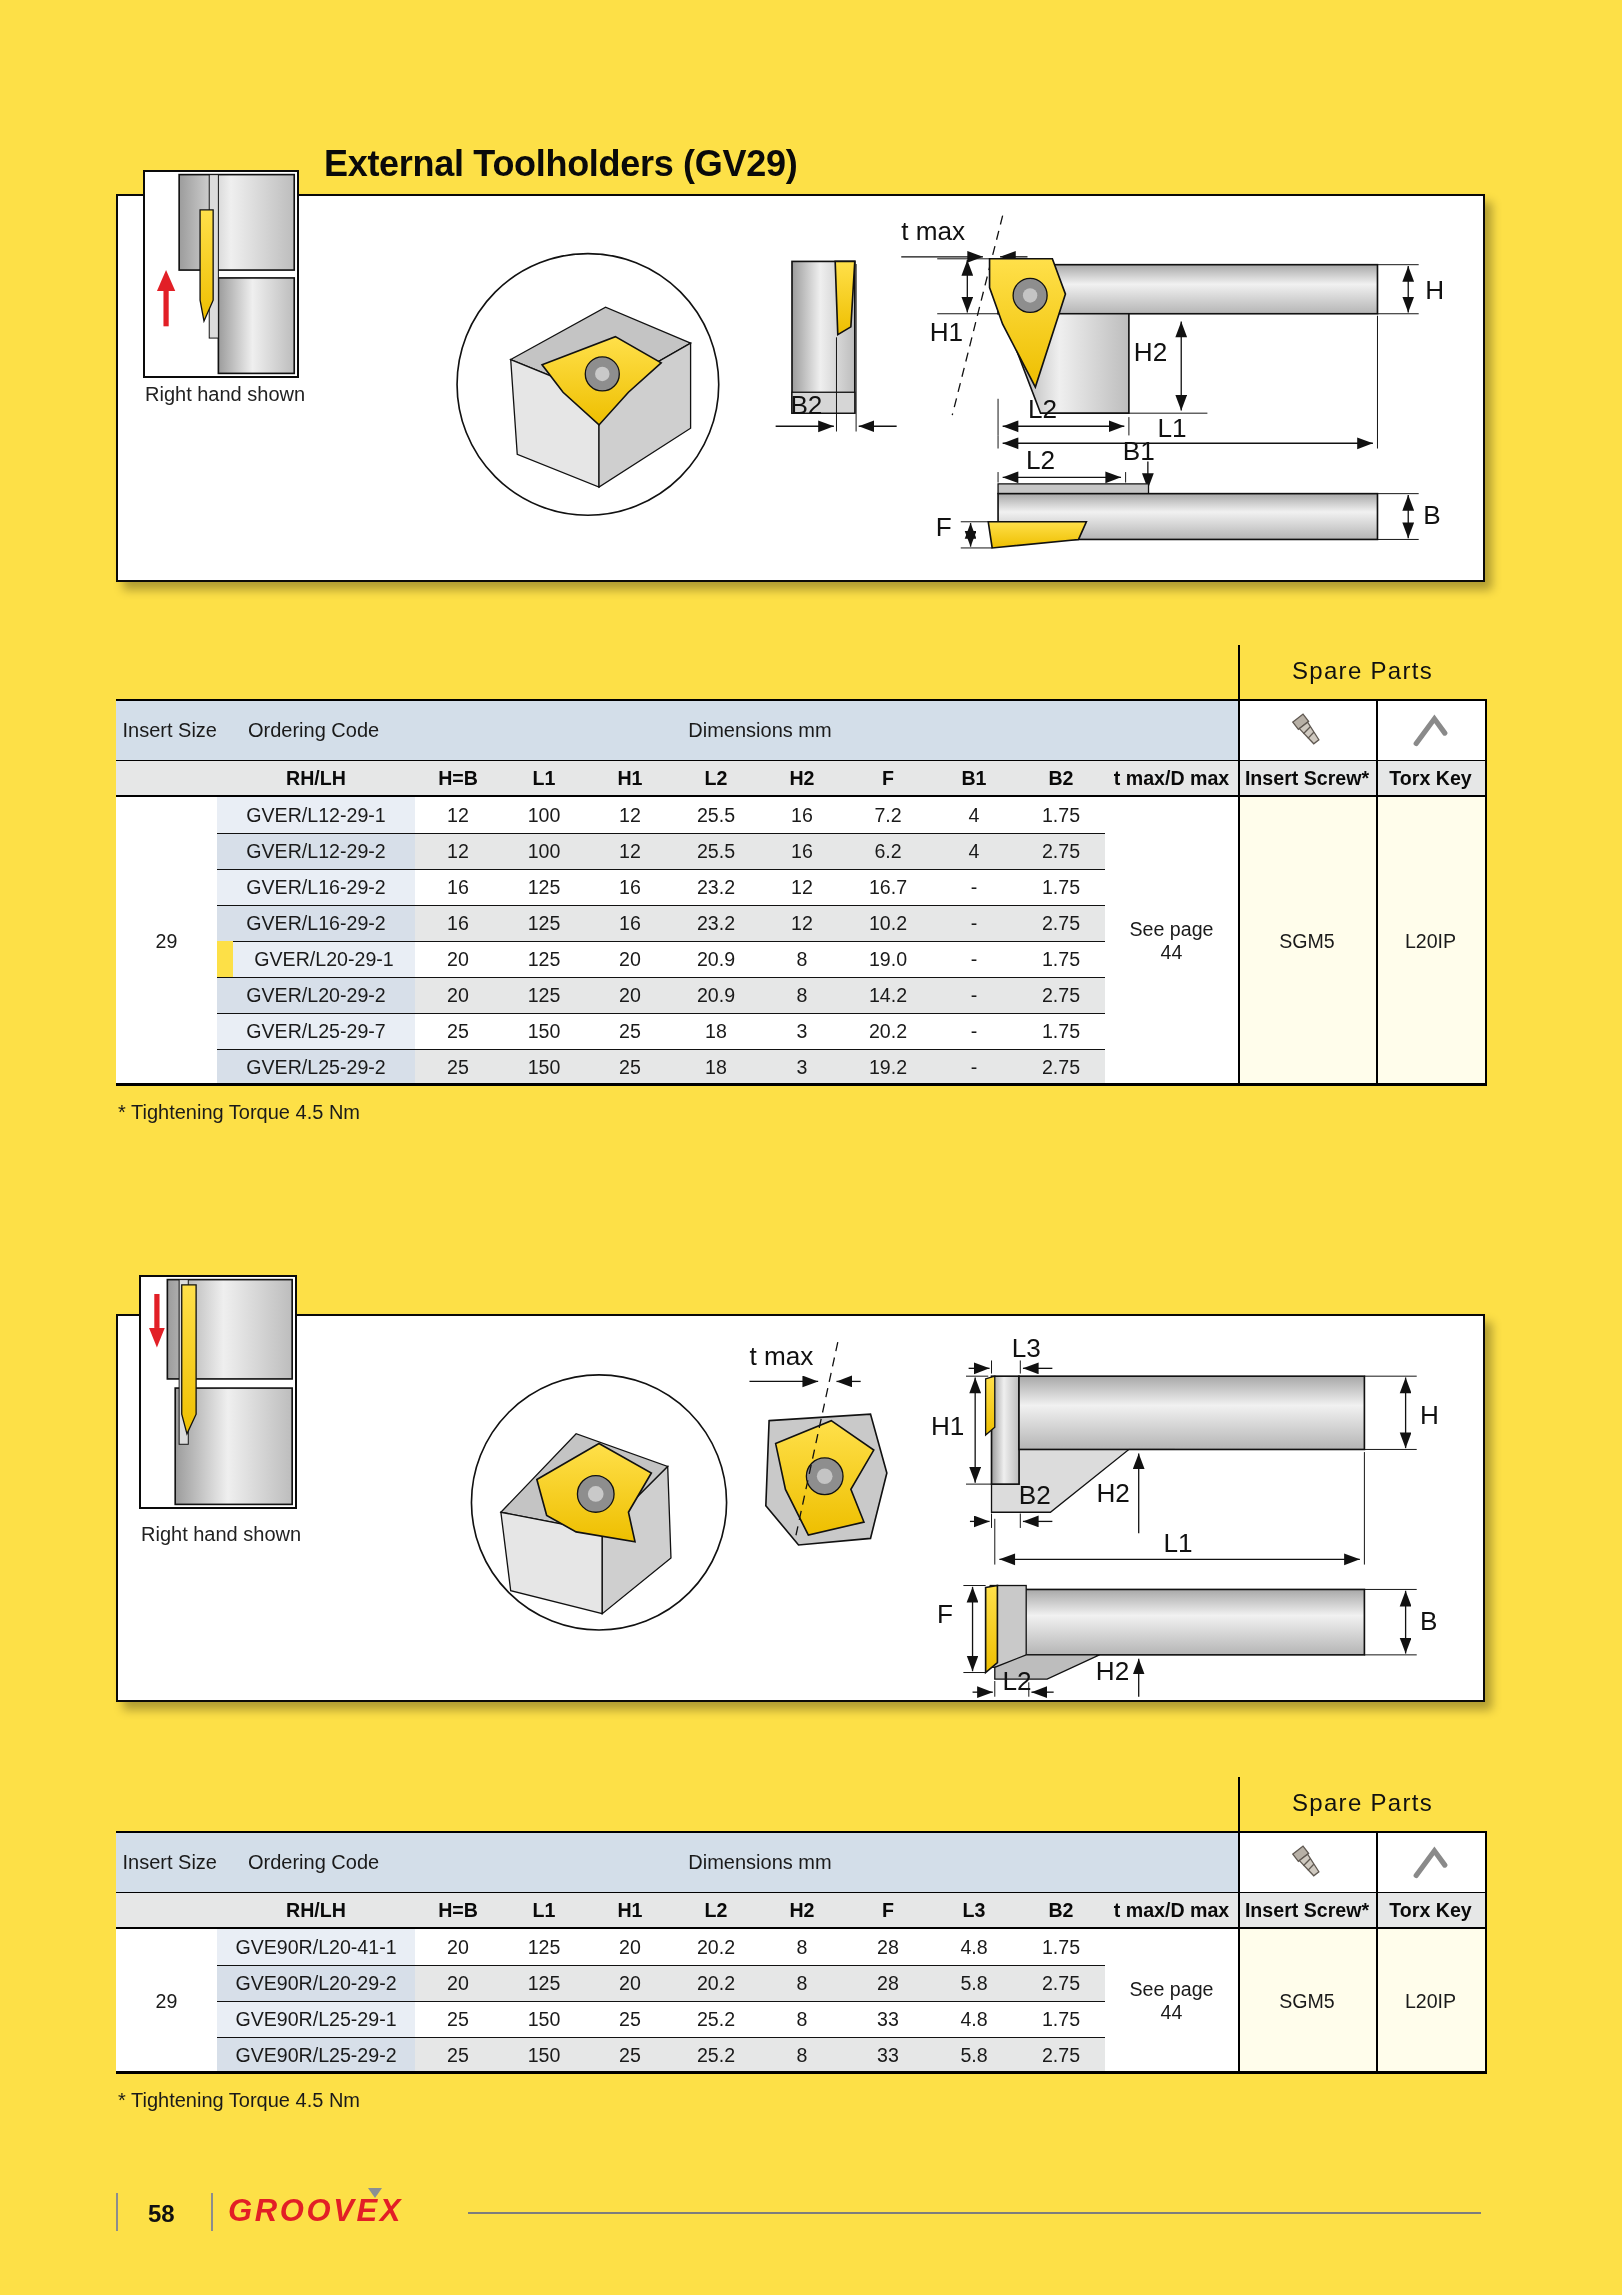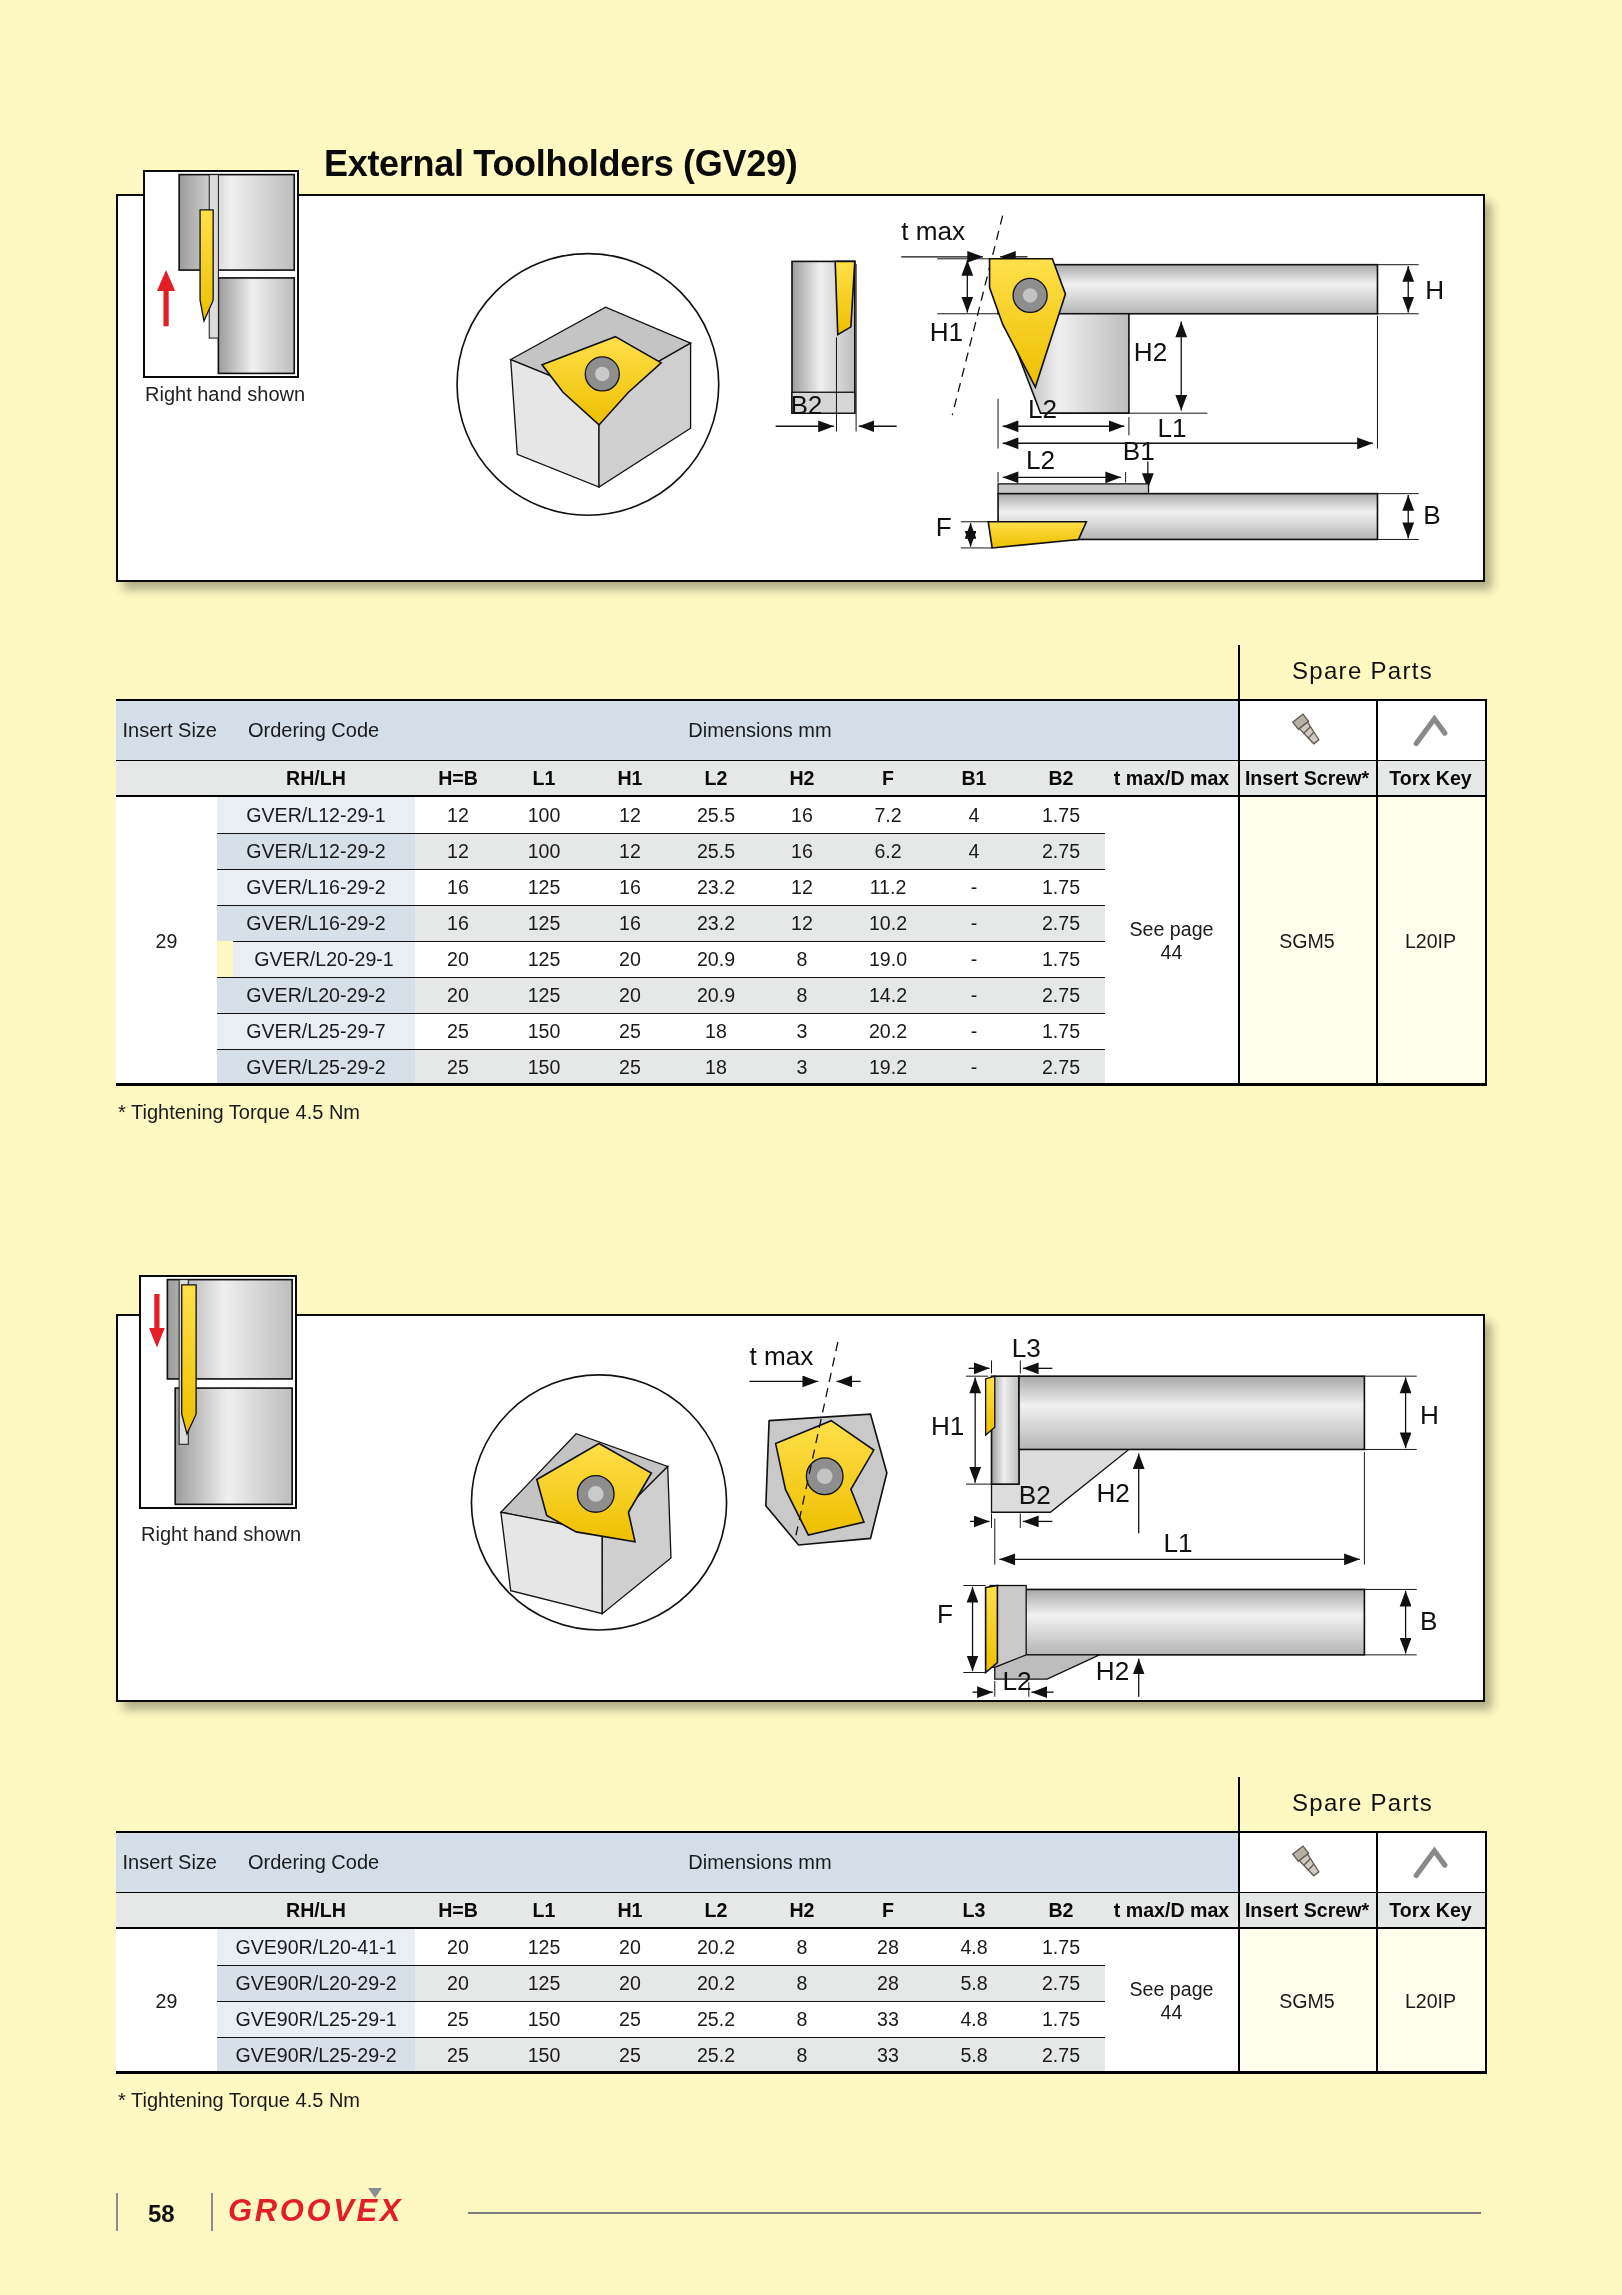--- a/index.html
+++ b/index.html
@@ -1,16 +1,16 @@
 <!DOCTYPE html>
 <html style="font-size:10.5px"><head>
 <meta charset="utf-8">
 <style>
   html,body{margin:0;padding:0;background:#9e9e9e;}
-  .page{position:relative;width:1623px;height:2295px;background:#fef9c3;
+  .page{position:relative;width:1623px;height:2295px;background:#fde047;
         font-family:"Liberation Sans",sans-serif;color:#111;overflow:hidden;}
 
   
   .sec-title{position:absolute;font-weight:bold;font-size:36px;letter-spacing:-0.3px;color:#0a0a0a;white-space:nowrap;}
 
   
   .dbox{position:absolute;background:#fff;border:2px solid #0a0a0a;
         box-shadow:6.5px 7.9px 9.2px rgba(0,0,0,.30);}
   .thumb{position:absolute;background:#fff;border:2px solid #0a0a0a;z-index:3;}
   .caption{position:absolute;font-size:20px;color:#222;z-index:4;white-space:nowrap;}
@@ -238,21 +238,21 @@
         <div class="c rsep" style="background: rgb(230, 231, 231); grid-area: 4 / 7;">16</div>
         <div class="c rsep" style="background: rgb(230, 231, 231); grid-area: 4 / 8;">6.2</div>
         <div class="c rsep" style="background: rgb(230, 231, 231); grid-area: 4 / 9;">4</div>
         <div class="c rsep" style="background: rgb(230, 231, 231); grid-area: 4 / 10;">2.75</div>
         <div class="c rsep" style="background: rgb(233, 238, 245); grid-area: 5 / 2;">GVER/L16-29-2</div>
         <div class="c rsep" style="background: rgb(255, 255, 255); grid-area: 5 / 3;">16</div>
         <div class="c rsep" style="background: rgb(255, 255, 255); grid-area: 5 / 4;">125</div>
         <div class="c rsep" style="background: rgb(255, 255, 255); grid-area: 5 / 5;">16</div>
         <div class="c rsep" style="background: rgb(255, 255, 255); grid-area: 5 / 6;">23.2</div>
         <div class="c rsep" style="background: rgb(255, 255, 255); grid-area: 5 / 7;">12</div>
-        <div class="c rsep" style="background: rgb(255, 255, 255); grid-area: 5 / 8;">11.2</div>
+        <div class="c rsep" style="background: rgb(255, 255, 255); grid-area: 5 / 8;">16.7</div>
         <div class="c rsep" style="background: rgb(255, 255, 255); grid-area: 5 / 9;">-</div>
         <div class="c rsep" style="background: rgb(255, 255, 255); grid-area: 5 / 10;">1.75</div>
         <div class="c rsep" style="background: rgb(215, 223, 233); grid-area: 6 / 2;">GVER/L16-29-2</div>
         <div class="c rsep" style="background: rgb(230, 231, 231); grid-area: 6 / 3;">16</div>
         <div class="c rsep" style="background: rgb(230, 231, 231); grid-area: 6 / 4;">125</div>
         <div class="c rsep" style="background: rgb(230, 231, 231); grid-area: 6 / 5;">16</div>
         <div class="c rsep" style="background: rgb(230, 231, 231); grid-area: 6 / 6;">23.2</div>
         <div class="c rsep" style="background: rgb(230, 231, 231); grid-area: 6 / 7;">12</div>
         <div class="c rsep" style="background: rgb(230, 231, 231); grid-area: 6 / 8;">10.2</div>
         <div class="c rsep" style="background: rgb(230, 231, 231); grid-area: 6 / 9;">-</div>

